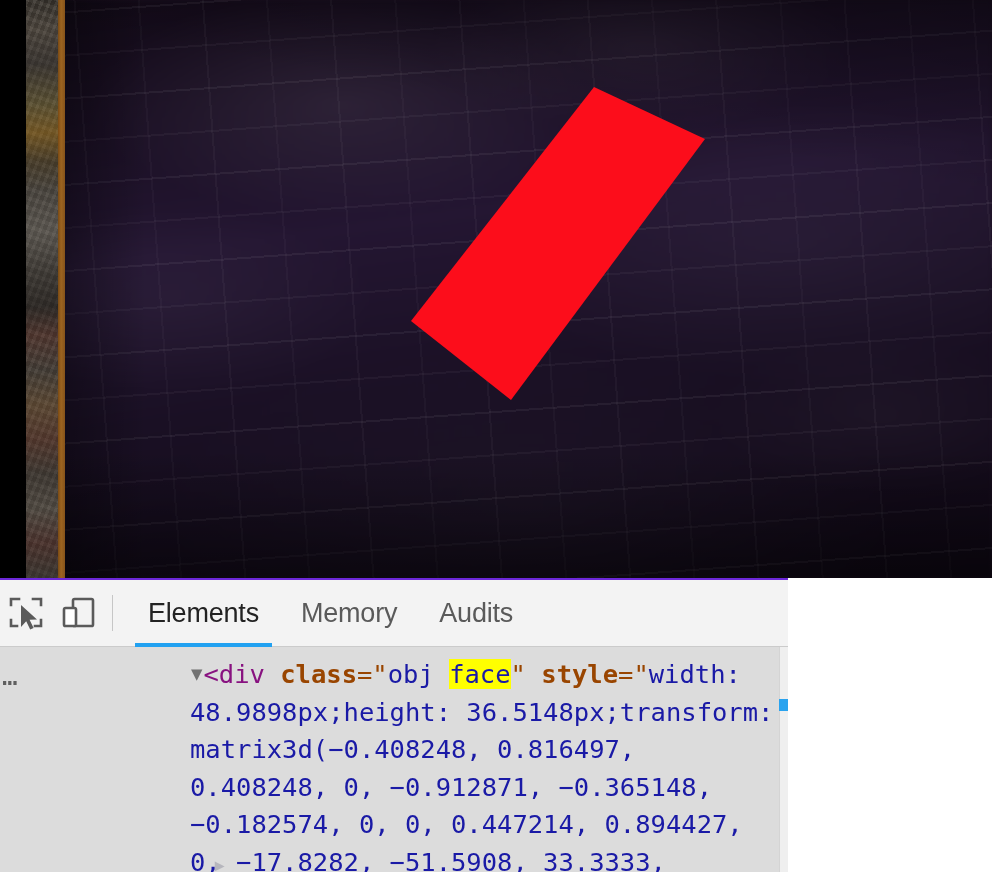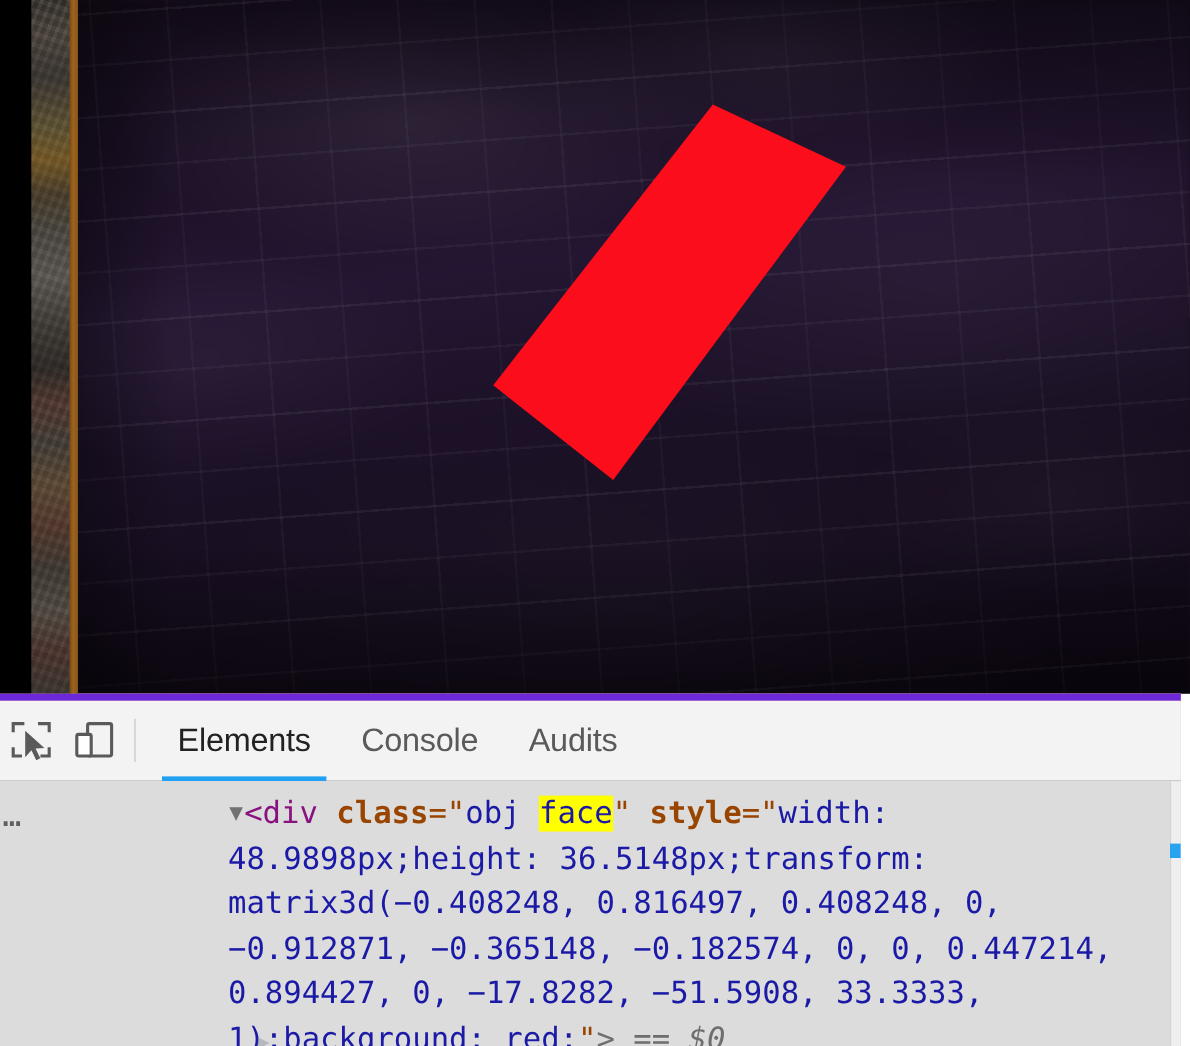--- a/index.html
+++ b/index.html
@@ -127,23 +127,23 @@
     position: absolute;
     left: 0; top: 0;
     width: 992px; height: 578px;
     pointer-events: none;
   }
   .face-poly { display: block; }
 
   
   #devtools {
     position: absolute; left: 0; top: 578px;
-    width: 984px; height: 294px;
+    width: 788px; height: 294px;
     background: #fca5a5;
-    border-top: 6px solid #6d28d9;
+    border-top: 2px solid #6d28d9;
   }
 
   .dt-toolbar {
     position: relative;
     height: 67px;
     display: flex;
     align-items: center;
     background: #f3f3f3;
     border-bottom: 1px solid #cbcbcb;
   }
@@ -296,21 +296,21 @@
         </svg>
       </div>
 
       <div class="tool-sep"></div>
 
       <div class="tabs">
         <div class="tab active">
           <span>Elements</span>
         </div>
         <div class="tab">
-          <span>Console</span>
+          <span>Memory</span>
         </div>
         <div class="tab">
           <span>Audits</span>
         </div>
       </div>
     </div>
 
     <div class="dt-tree">
       <div class="tree-row-selected"></div>
 

